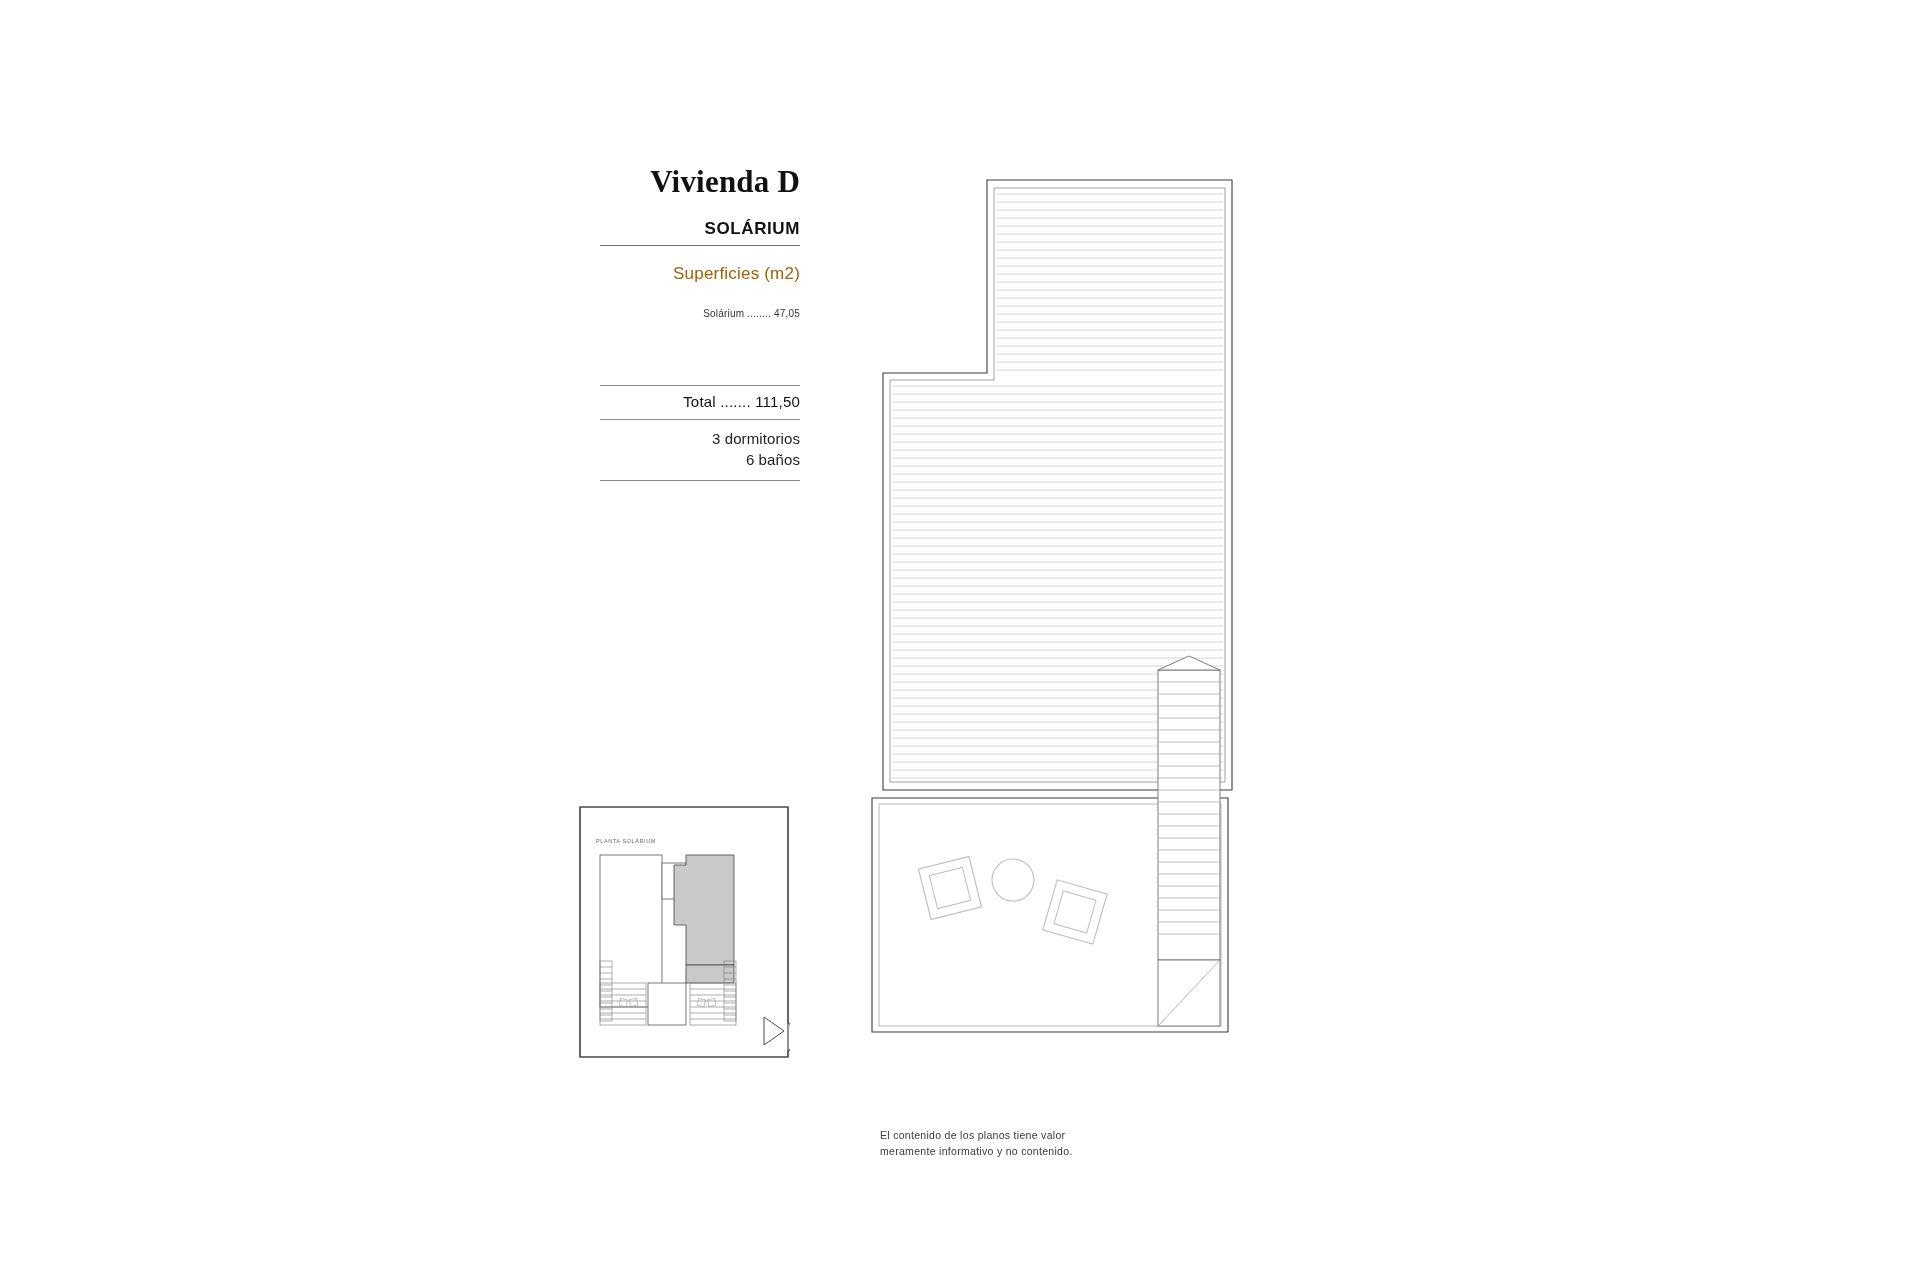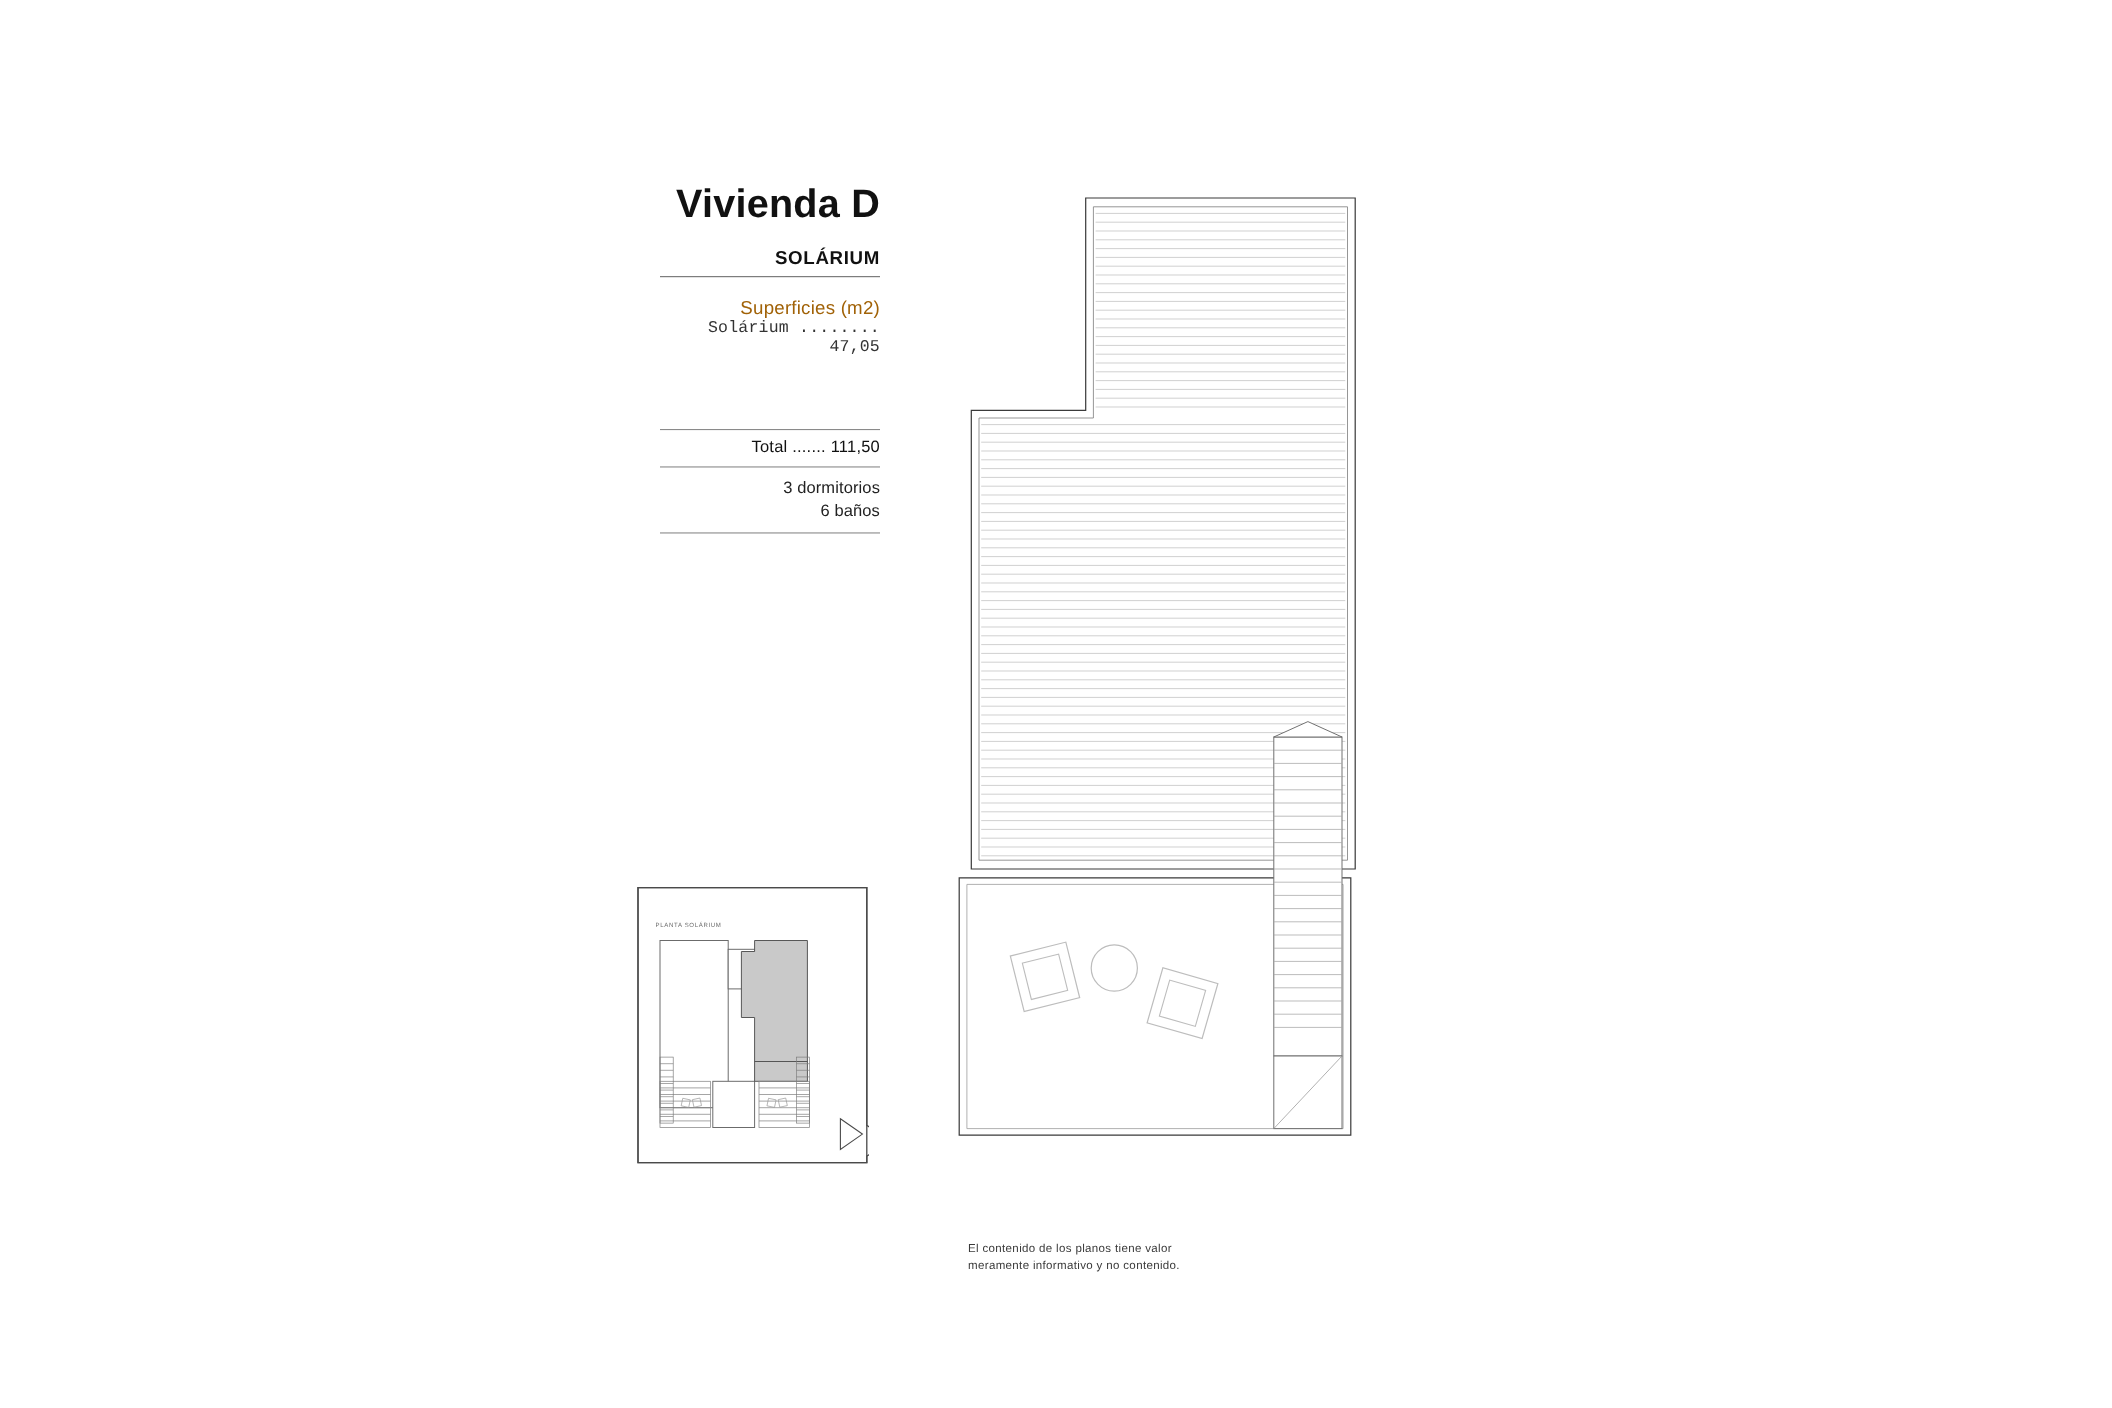--- a/index.html
+++ b/index.html
@@ -18,22 +18,22 @@
 
   
   .info-panel {
     position: absolute;
     left: 600px;
     top: 165px;
     width: 200px;
     text-align: right;
   }
   .title-main {
-    font-family: Liberation Sans, sans-serif;
-    font-size: 36px;
+    font-family: Liberation Serif, serif;
+    font-size: 31px;
     font-weight: bold;
     letter-spacing: 0.2px;
     line-height: 1.1;
     color: #111;
   }
   .title-sub {
     font-family: "Liberation Sans", sans-serif;
     font-size: 17px;
     font-weight: bold;
     letter-spacing: 0.6px;
@@ -50,25 +50,24 @@
   .rule.thin {
     border-top: 1px solid #8a8a8a;
   }
   .surfaces-head {
     font-size: 17px;
     color: #a16207;
     margin-top: 18px;
     letter-spacing: 0.2px;
   }
   .surface-row {
-    font-size: 15px;
+    font-size: 10px;
     color: #333;
-    margin-top: 0;
+    margin-top: 24px;
     letter-spacing: 0.2px;
-    font-family: Liberation Mono, monospace;
   }
   .spacer-block {
     height: 66px;
   }
   .total-row {
     font-size: 15px;
     font-weight: normal;
     color: #111;
     padding: 7px 0 9px 0;
     letter-spacing: 0.2px;

